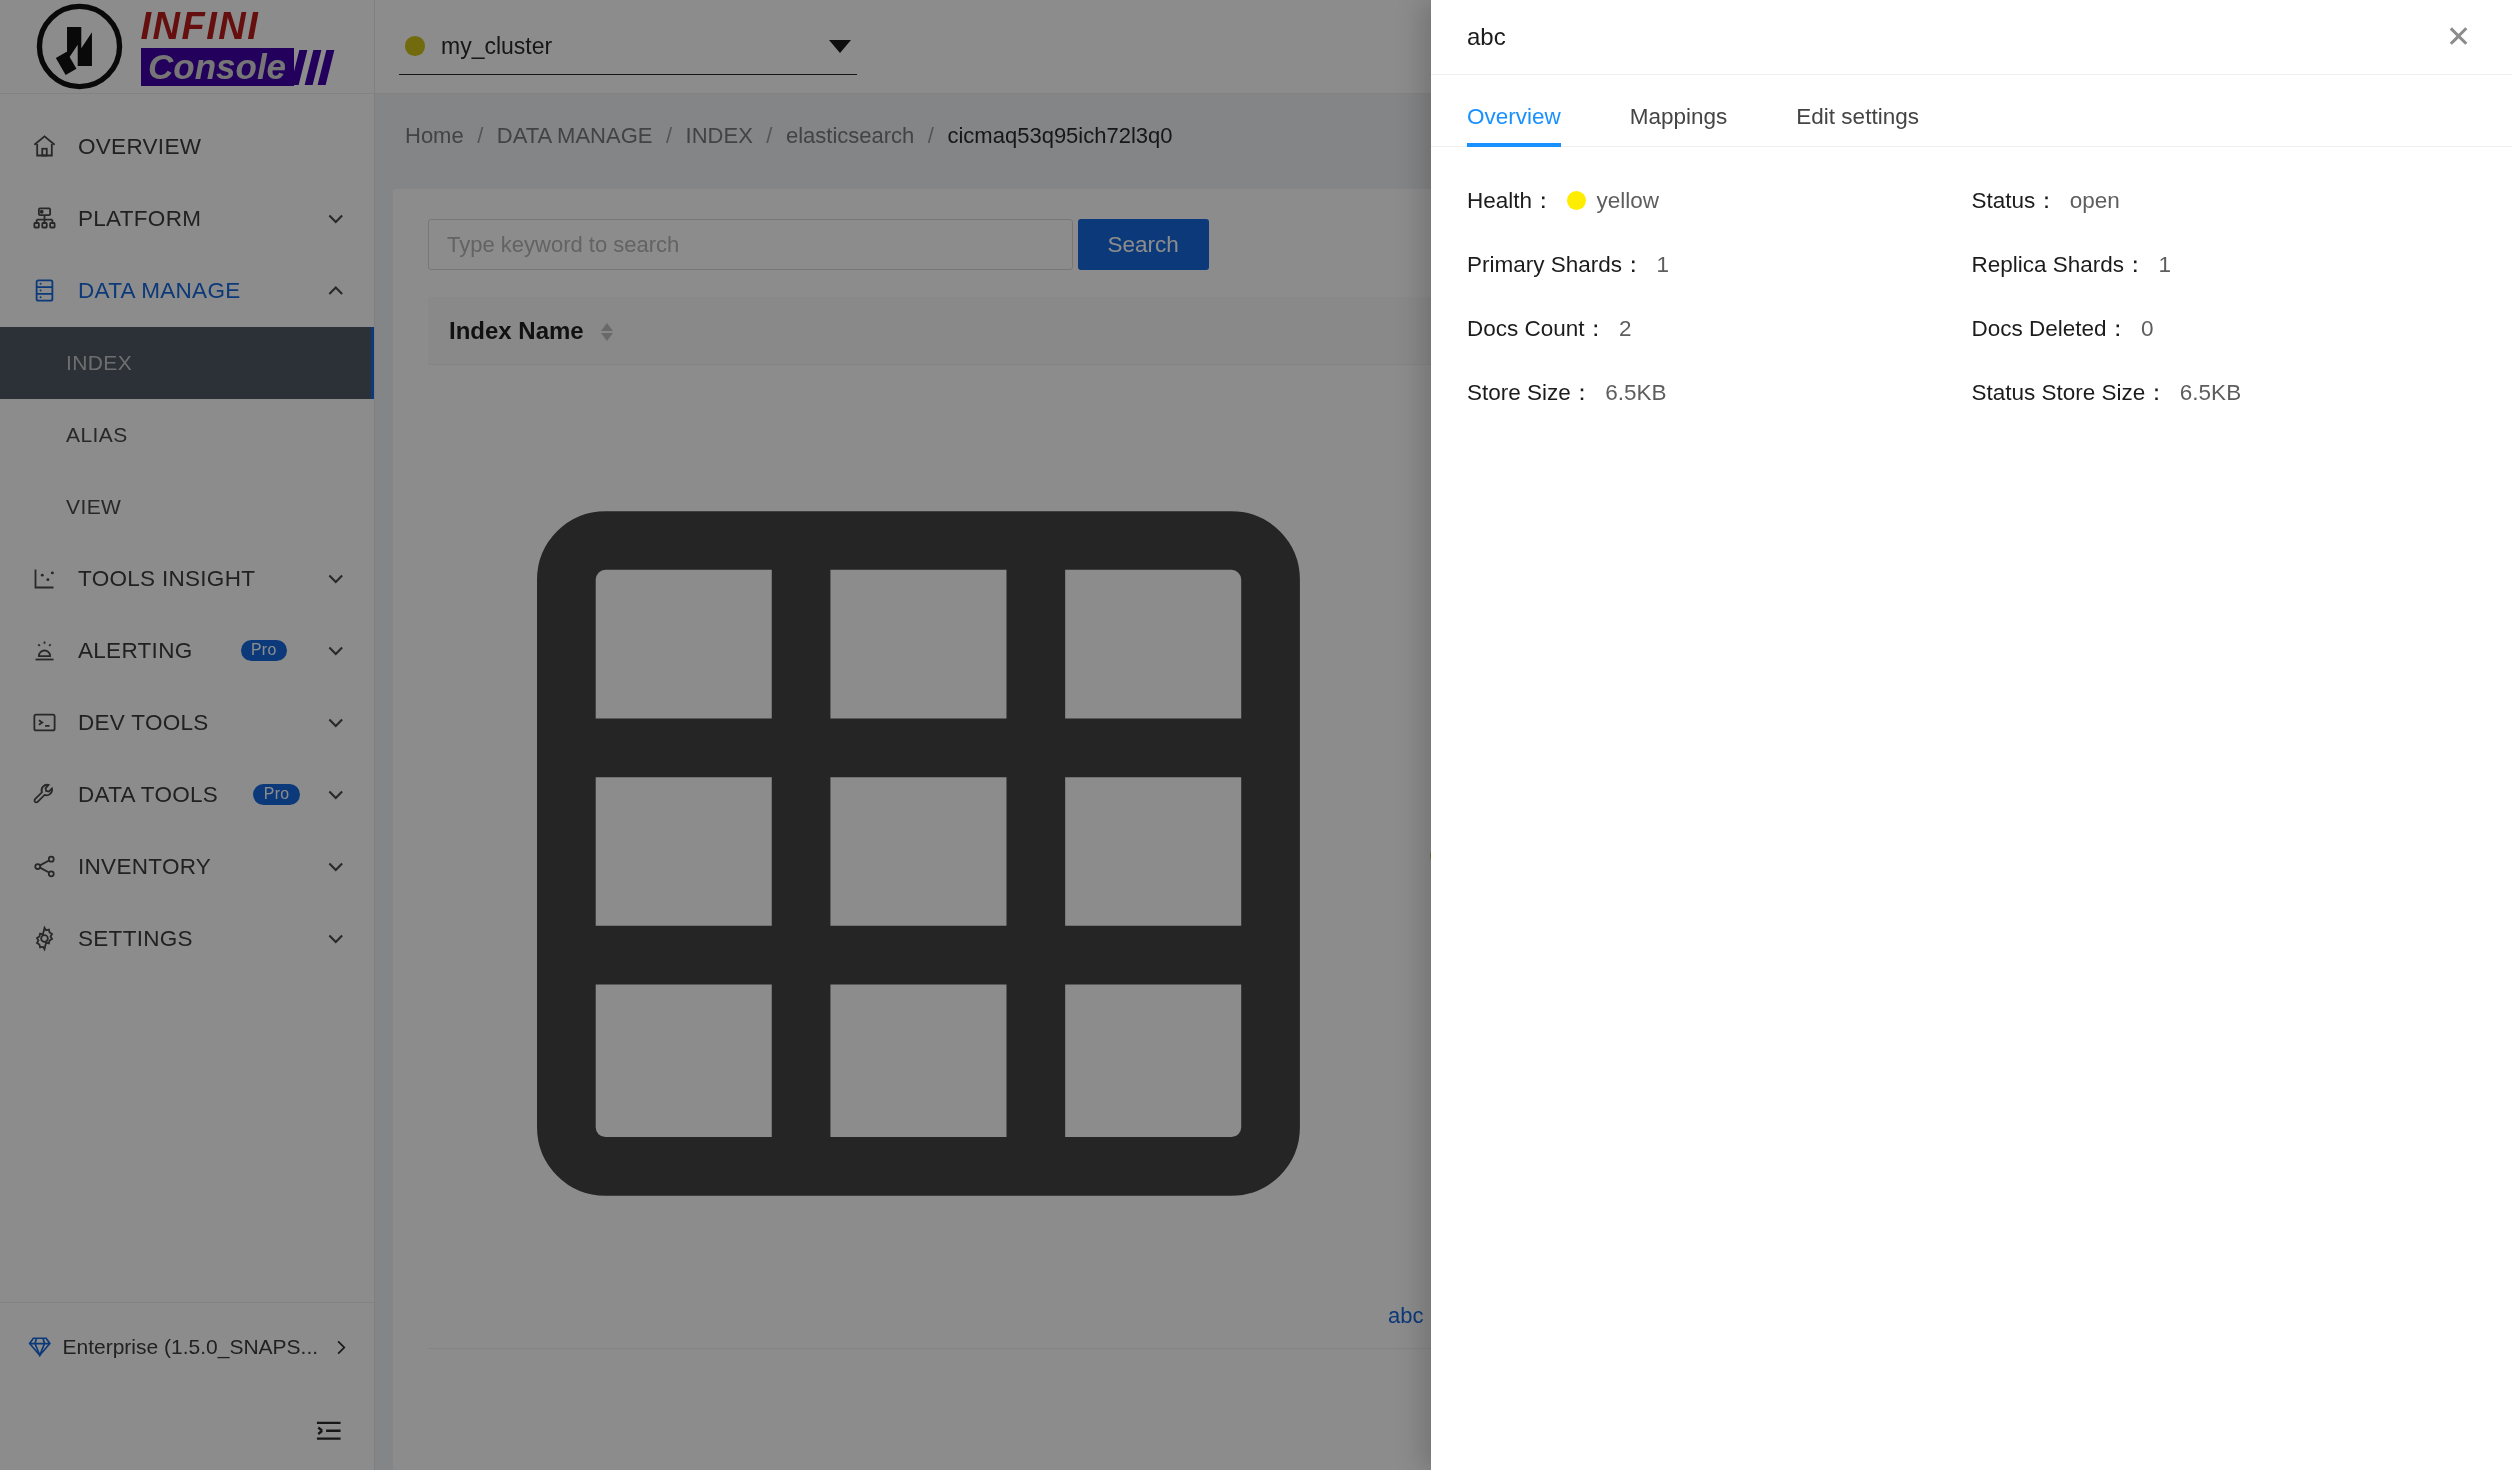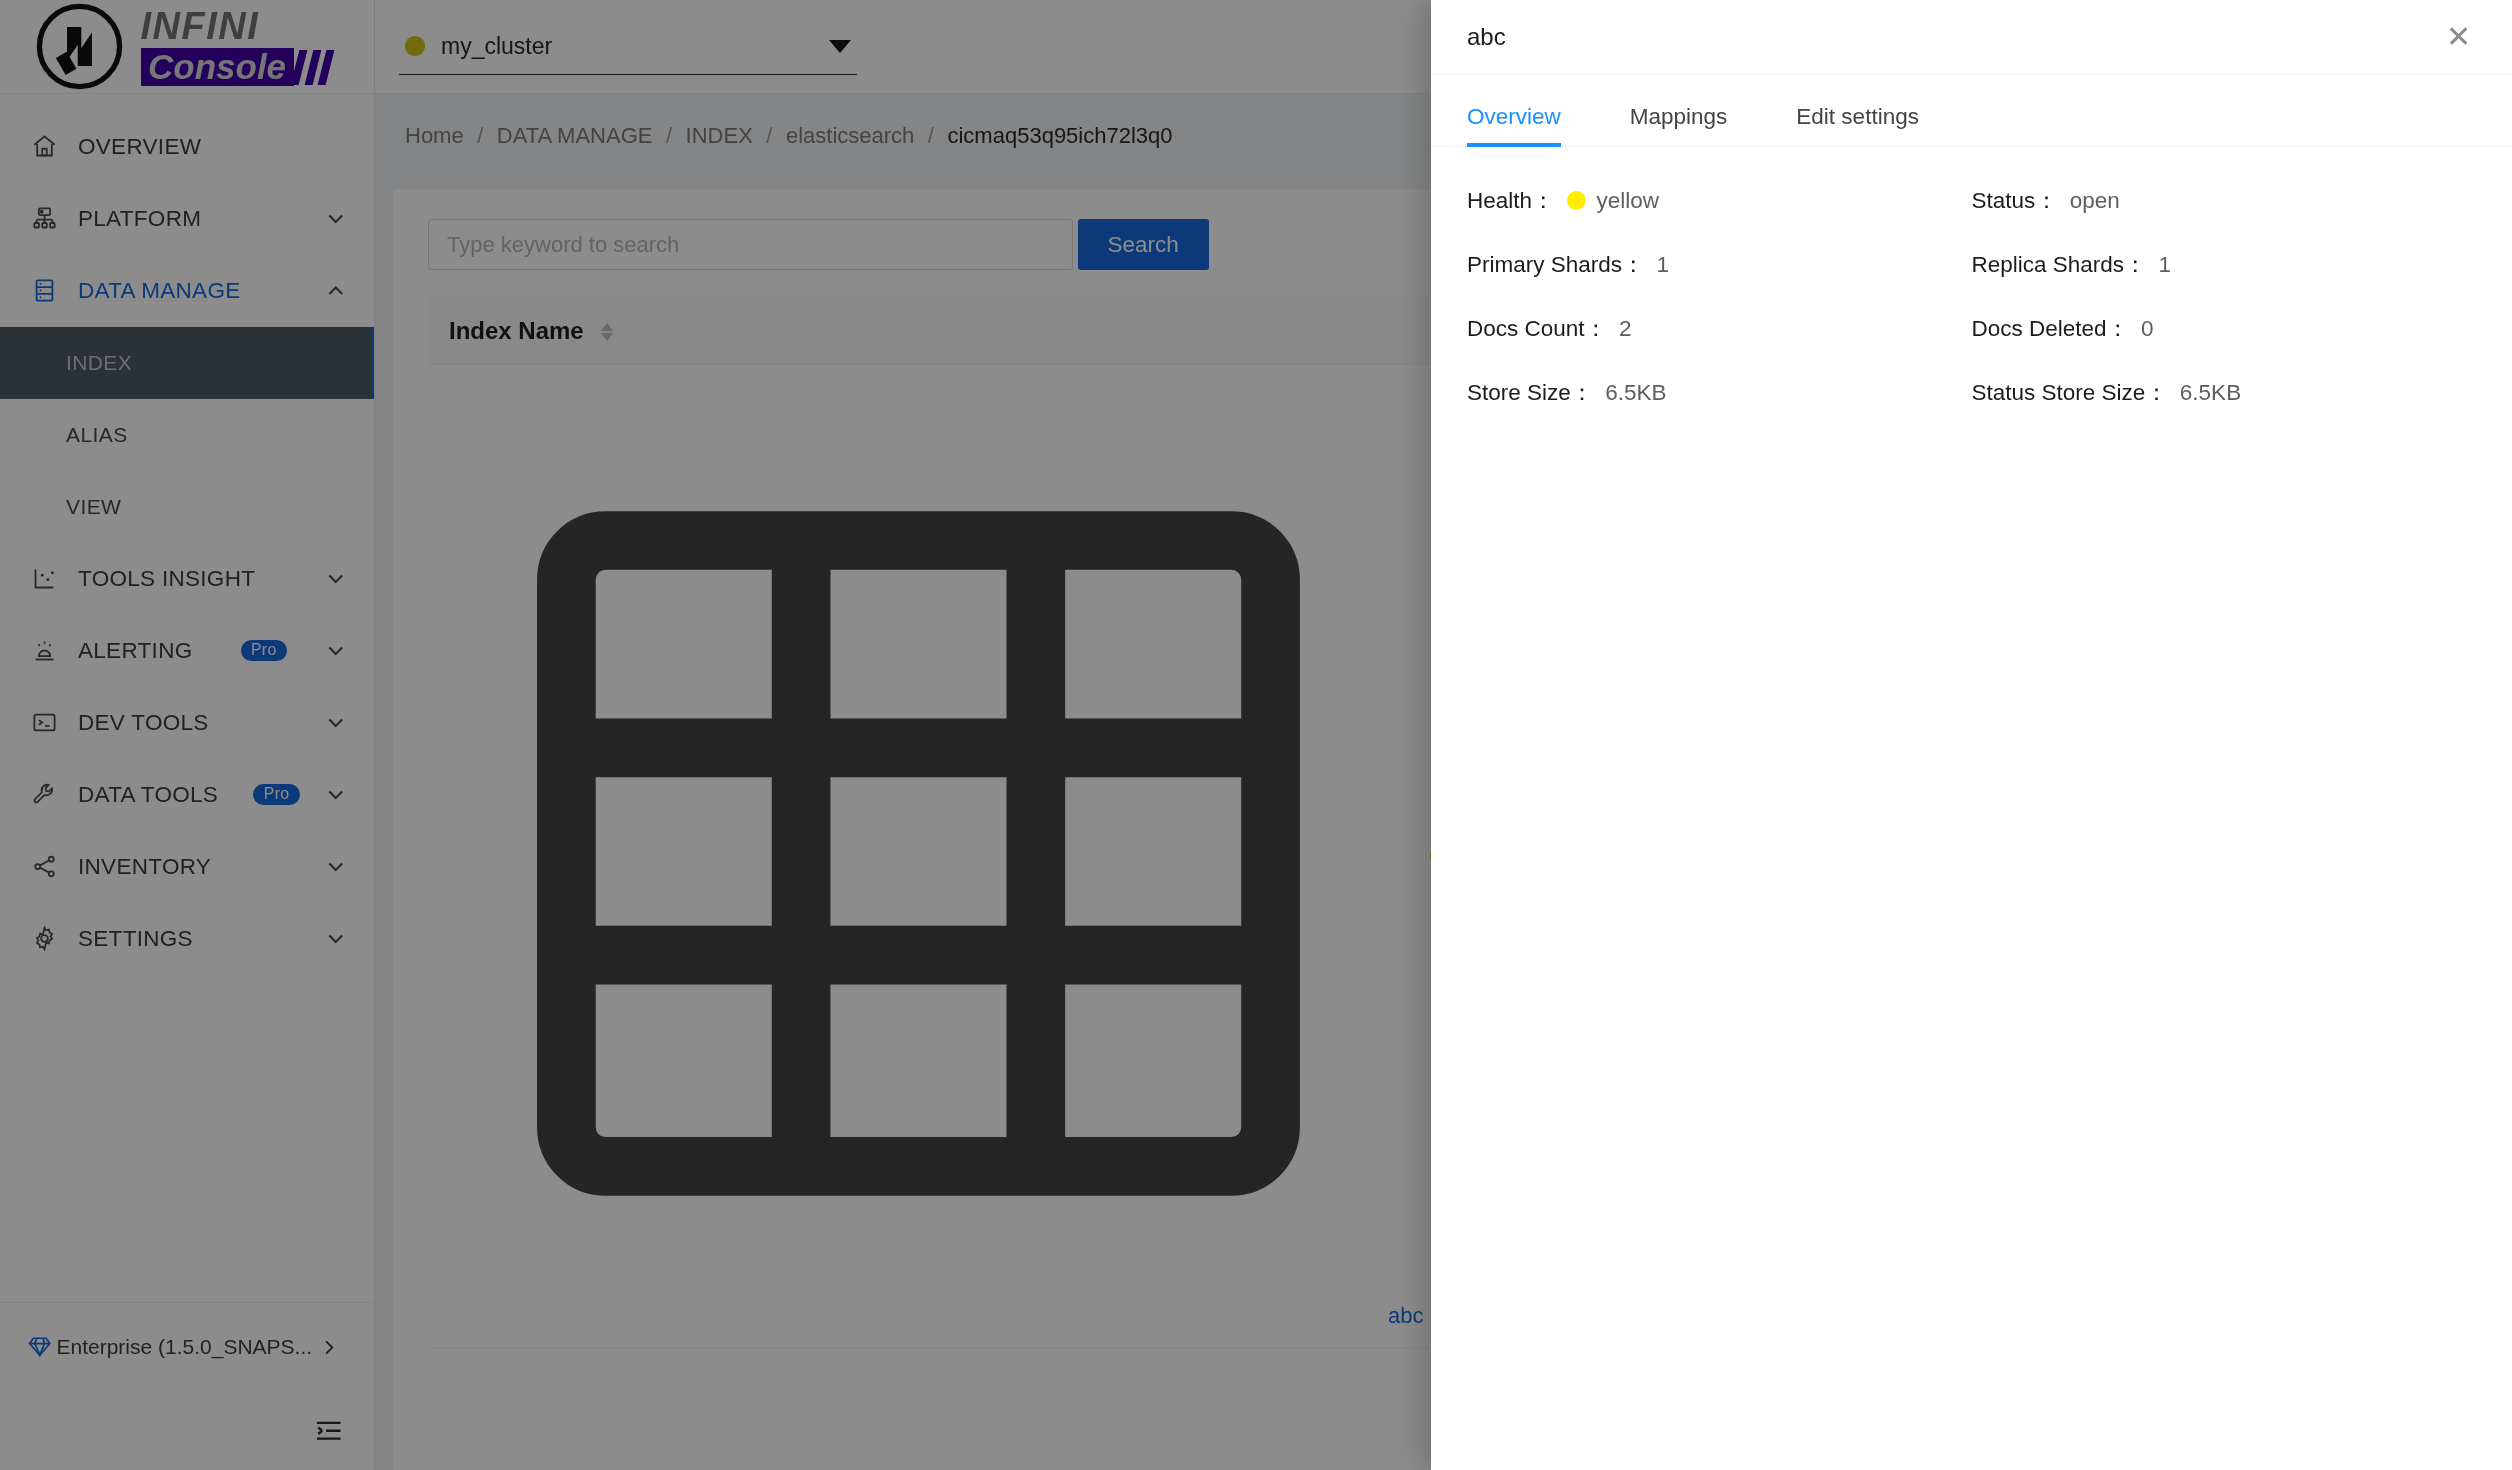--- a/index.html
+++ b/index.html
@@ -21,21 +21,21 @@
   }
   .logo-area {
     height: 94px; display: flex; align-items: center;
     padding-left: 35px; border-bottom: 0.8px solid #ededed;
     gap: 16.5px;
   }
   .logo-mark { width: 89px; height: 89px; flex: 0 0 auto; }
   .logo-text { display: flex; flex-direction: column; line-height: 1; }
   .logo-infini {
     font-size: 38px; font-weight: bold; font-style: italic;
-    letter-spacing: 1.5px; color: #737373; font-family: "Liberation Sans", sans-serif;
+    letter-spacing: 1.5px; color: #b91c1c; font-family: "Liberation Sans", sans-serif;
   }
   .logo-console-wrap { position: relative; margin-top: 3.8px; display: flex; align-items: center; }
   .logo-console {
     background: #3f00a8; color: #d8d8d8; font-size: 35px; font-weight: bold;
     font-style: italic; padding: 0.8px 7.5px 2.3px 7.5px; letter-spacing: 0px;
   }
   .logo-slashes { display: flex; margin-left: 1.5px; }
   .logo-slashes i { display:block; width: 8.3px; height: 35px; background: #3f00a8;
     transform: skewX(-14deg); margin-right: 5.3px; }
   .logo-slashes i:last-child { background: #3f00a8; }
@@ -64,21 +64,21 @@
     padding-left: 66px; font-size: 21px; color: #4a4a4a;
     letter-spacing: 0.4px; cursor: pointer;
   }
   .sub-item.selected {
     background: #4f5965; color: #c9c9c9;
     border-right: 3.8px solid #1668dc;
   }
   .sidebar-footer {
     border-top: 0.8px solid #ededed; height: 89px;
     display: flex; align-items: center; padding-left: 27px;
-    font-size: 21px; color: #3d3d3d; gap: 4px; cursor: pointer;
+    font-size: 21px; color: #3d3d3d; gap: 10px; cursor: pointer;
   }
   .sidebar-footer svg { width: 25.5px; height: 25.5px; flex: 0 0 25.5px; }
   .sidebar-collapse {
     height: 80px; display: flex; align-items: center; justify-content: flex-end;
     padding-right: 30px; cursor: pointer;
   }
   .sidebar-collapse svg { width: 31.5px; height: 31.5px; }
 
   
   .main { position: absolute; left: 375px; top: 0; right: 0; height: 1471px;

